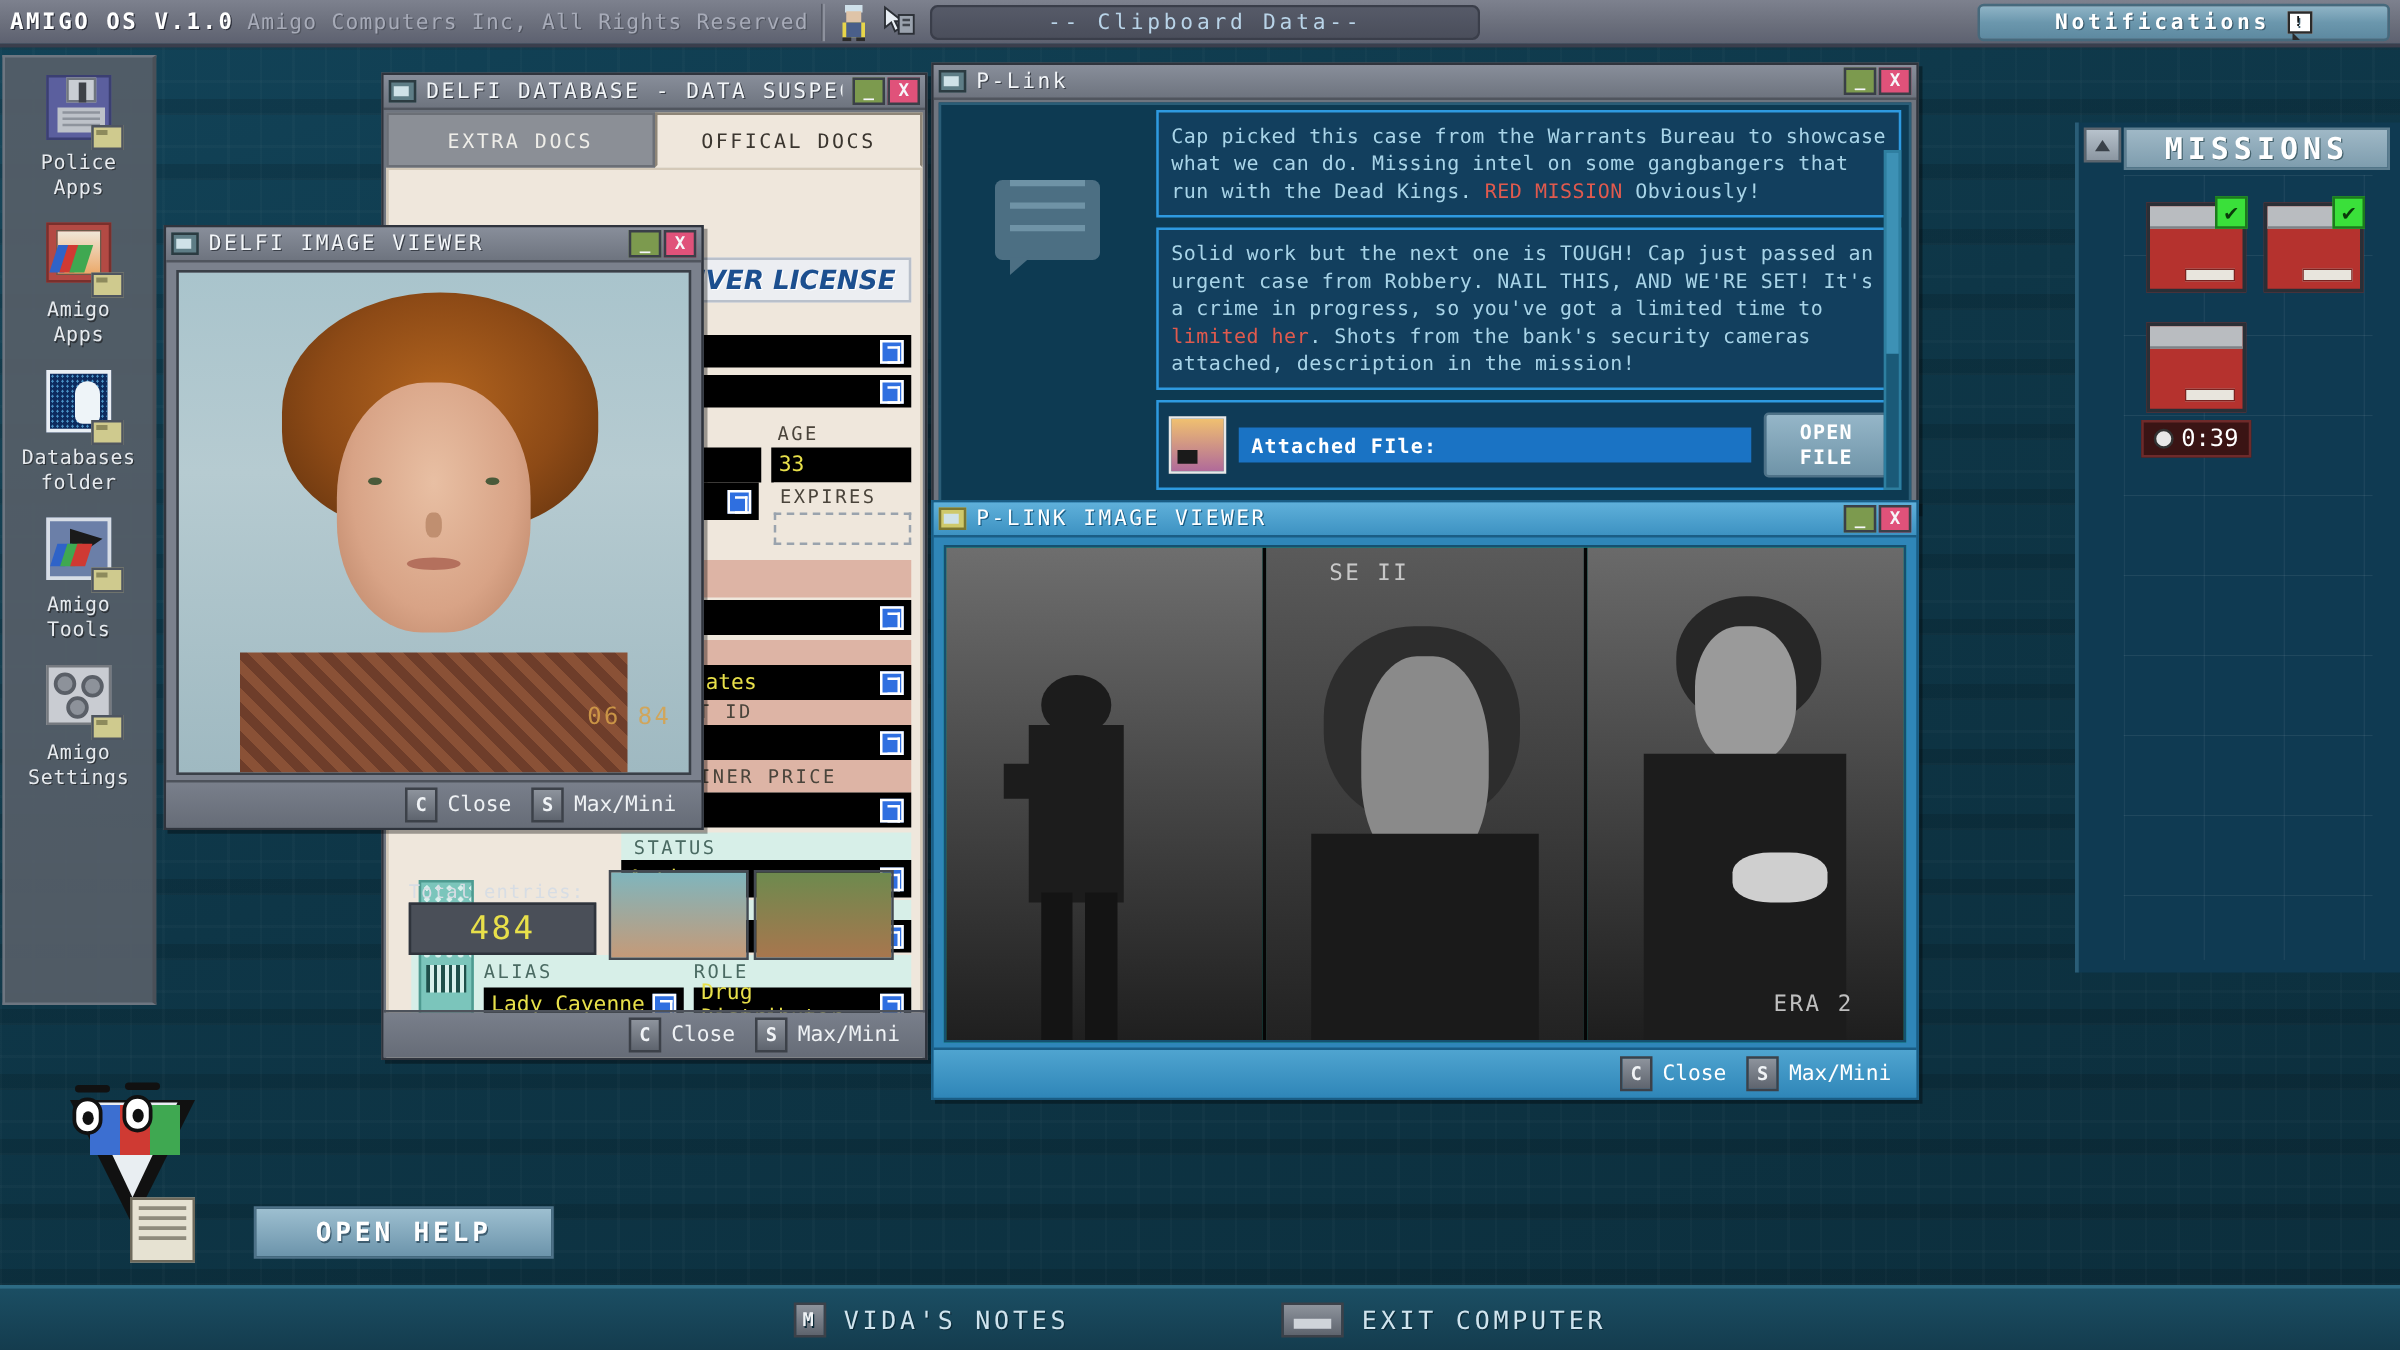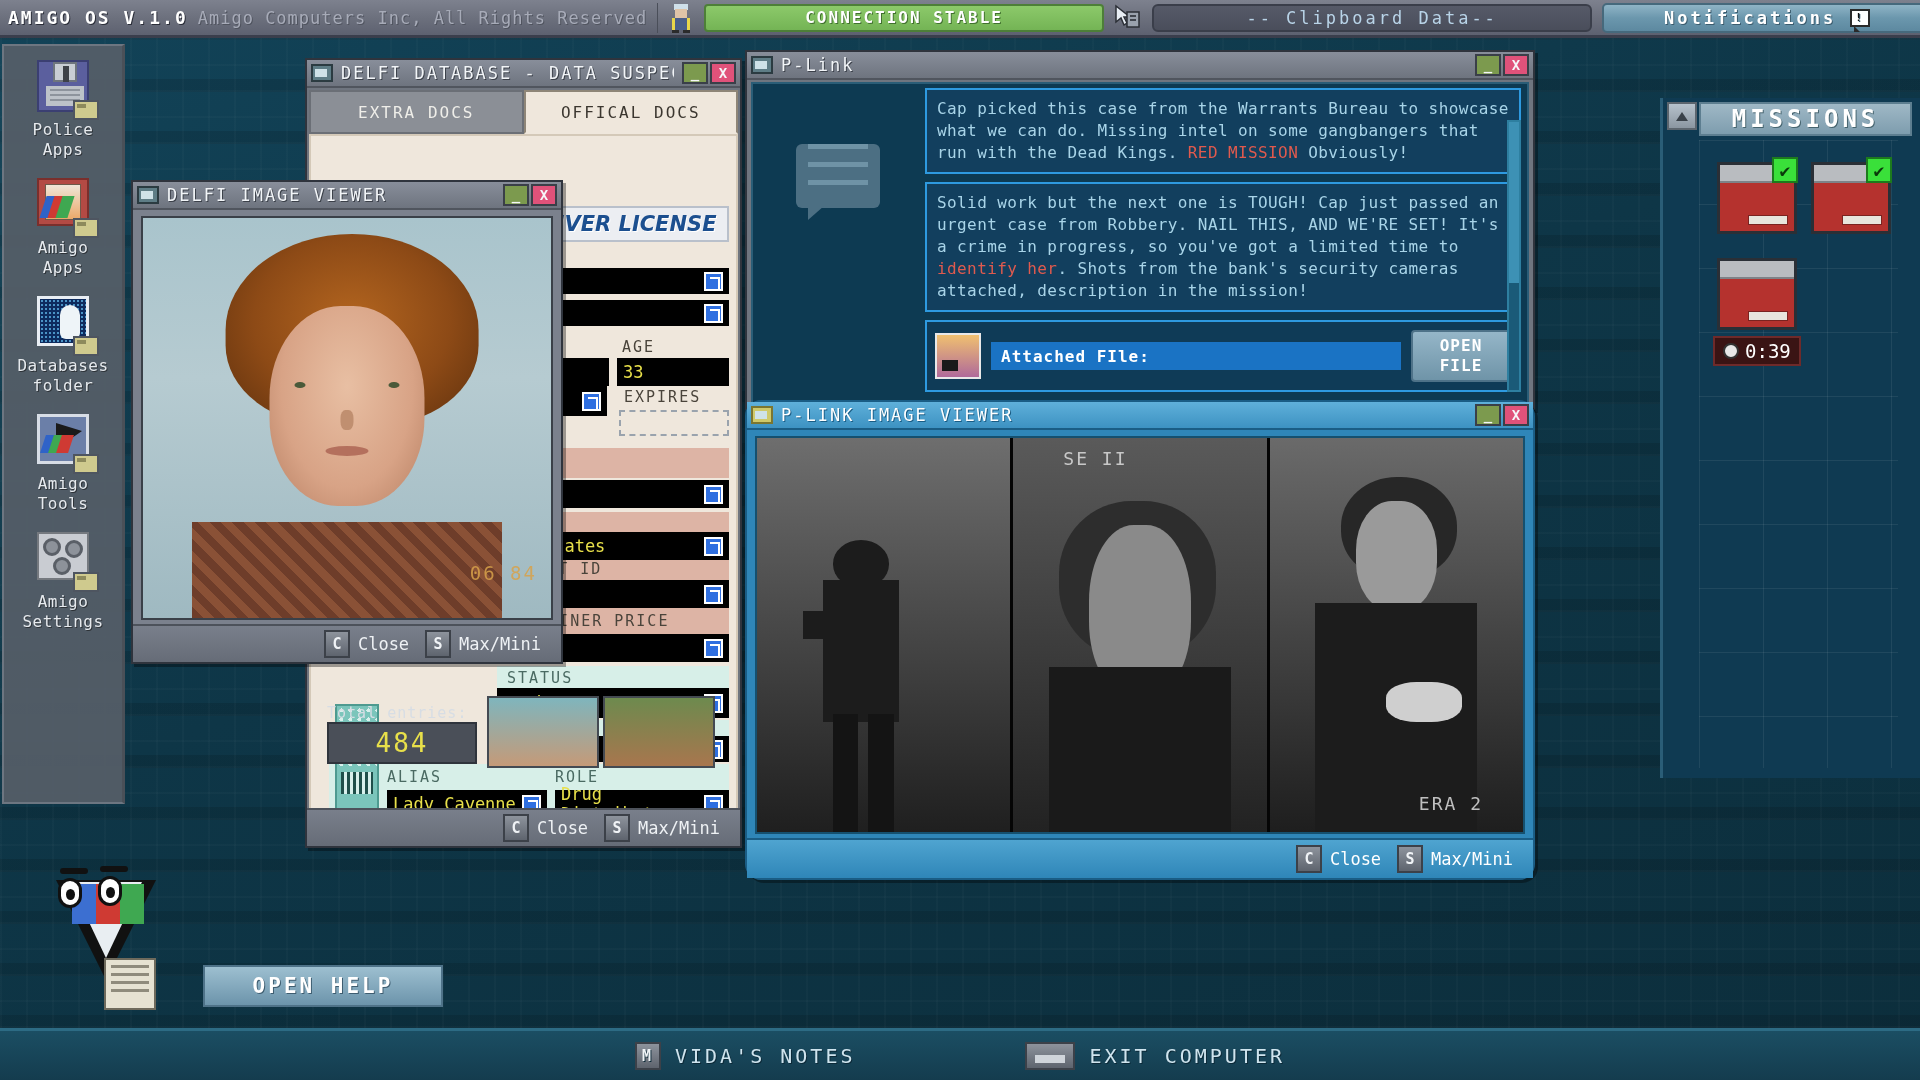--- a/index.html
+++ b/index.html
@@ -274,21 +274,21 @@
   .m-card{position:absolute;width:80px;height:72px;background:#b5322e;border:3px solid #2a2f36;}
   .m-card .cap{height:18px;background:#b9bcc0;border-bottom:2px solid #7e8287;}
   .m-card .bar{position:absolute;right:6px;bottom:6px;width:40px;height:10px;background:#e8e5dd;border:1px solid #7a2320;}
   .m-check{position:absolute;right:-4px;top:-8px;width:26px;height:26px;background:#3ae03a;border:2px solid #1d7a1d;
      color:#0a3a0a;font-size:18px;font-weight:bold;display:flex;align-items:center;justify-content:center;}
   .m-timer{position:absolute;background:#3a1414;border:2px solid #6e2a2a;color:#fff;font-size:19px;
      padding:2px 8px;display:flex;align-items:center;gap:6px;}
   .m-clock{width:16px;height:16px;border-radius:50%;background:#e8e8e8;border:2px solid #333;}
 
   
-  #plimg{left:745px;top:400px;width:790px;height:480px;background:#2f86b8;border-color:#1a5d85;z-index:40;border-radius:16px;}
+  #plimg{left:745px;top:400px;width:790px;height:480px;background:#2f86b8;border-color:#1a5d85;z-index:40;}
   .plimg-title{height:28px;background:linear-gradient(180deg,#5fb0da,#3d92c2);
      display:flex;align-items:center;gap:8px;padding:0 4px;border-bottom:2px solid #1a5d85;}
   .plimg-title .t{color:#fff;font-size:17px;letter-spacing:2px;text-shadow:1px 1px 0 #1a5d85;}
   .plimg-canvas{position:absolute;left:8px;top:34px;right:8px;bottom:44px;background:#14b8a6;
      border:2px solid #15506f;display:flex;overflow:hidden;}
   .cctv{flex:1;position:relative;border-right:3px solid #050505;overflow:hidden;
      background:linear-gradient(180deg,#3a3a3a,#1a1a1a);filter:grayscale(1);}
   .cctv:last-child{border-right:0;}
   .cctv .txt{position:absolute;color:#dcdcdc;font-size:18px;letter-spacing:2px;opacity:.85;}
   .cctv .silh{position:absolute;background:#262626;}
@@ -309,21 +309,20 @@
     <div class="cop-icon">
       <svg width="26" height="30" viewBox="0 0 26 30">
         <rect x="6" y="1" width="14" height="6" fill="#cfe0ea"></rect>
         <rect x="7" y="6" width="12" height="9" fill="#dfc4a8"></rect>
         <rect x="4" y="15" width="18" height="12" fill="#e8d64a"></rect>
         <rect x="7" y="15" width="12" height="12" fill="#4a5f8a"></rect>
         <rect x="4" y="27" width="7" height="3" fill="#2b2b2b"></rect>
         <rect x="15" y="27" width="7" height="3" fill="#2b2b2b"></rect>
       </svg>
     </div>
-    <div class="conn-pill">CONNECTION STABLE</div>
     <div class="clip-icon">
       <svg width="28" height="28" viewBox="0 0 28 28">
         <polygon points="2,2 2,18 7,14 10,21 13,19 10,13 16,13" fill="#e8eef4" stroke="#2b2f36" stroke-width="1.5"></polygon>
         <rect x="13" y="8" width="12" height="15" fill="#9aa2ad" stroke="#2b2f36" stroke-width="1.5"></rect>
         <rect x="16" y="11" width="6" height="2" fill="#41464e"></rect>
         <rect x="16" y="15" width="6" height="2" fill="#41464e"></rect>
       </svg>
     </div>
     <div class="clip-pill">-- Clipboard Data--</div>
     <div class="notif-btn">
@@ -634,21 +633,21 @@
             <b></b>
             <b></b>
             <b></b>
           </div>
       </div>
       <div class="pl-msgs">
         <div class="msg">
           <span>Cap picked this case from the Warrants Bureau  to showcase what we can do. Missing intel on some gangbangers that run with the Dead Kings. </span><span class="red">RED MISSION</span><span> Obviously!</span>
         </div>
         <div class="msg">
-          <span>Solid work but the next one is TOUGH! Cap just passed an urgent case from Robbery. NAIL THIS, AND WE'RE SET! It's a crime in progress, so you've got a limited time to </span><span class="red">identify her</span><span>. Shots from the bank's security cameras attached, description in the mission!</span>
+          <span>Solid work but the next one is TOUGH! Cap just passed an urgent case from Robbery. NAIL THIS, AND WE'RE SET! It's a crime in progress, so you've got a limited time to </span><span class="red">limited her</span><span>. Shots from the bank's security cameras attached, description in the mission!</span>
         </div>
         <div class="attach">
           <span class="att-thumb"></span>
           <span class="att-bar">Attached FIle:</span>
           <span class="open-file">
             <span>OPEN</span>
             <span>FILE</span>
           </span>
         </div>
       </div>

